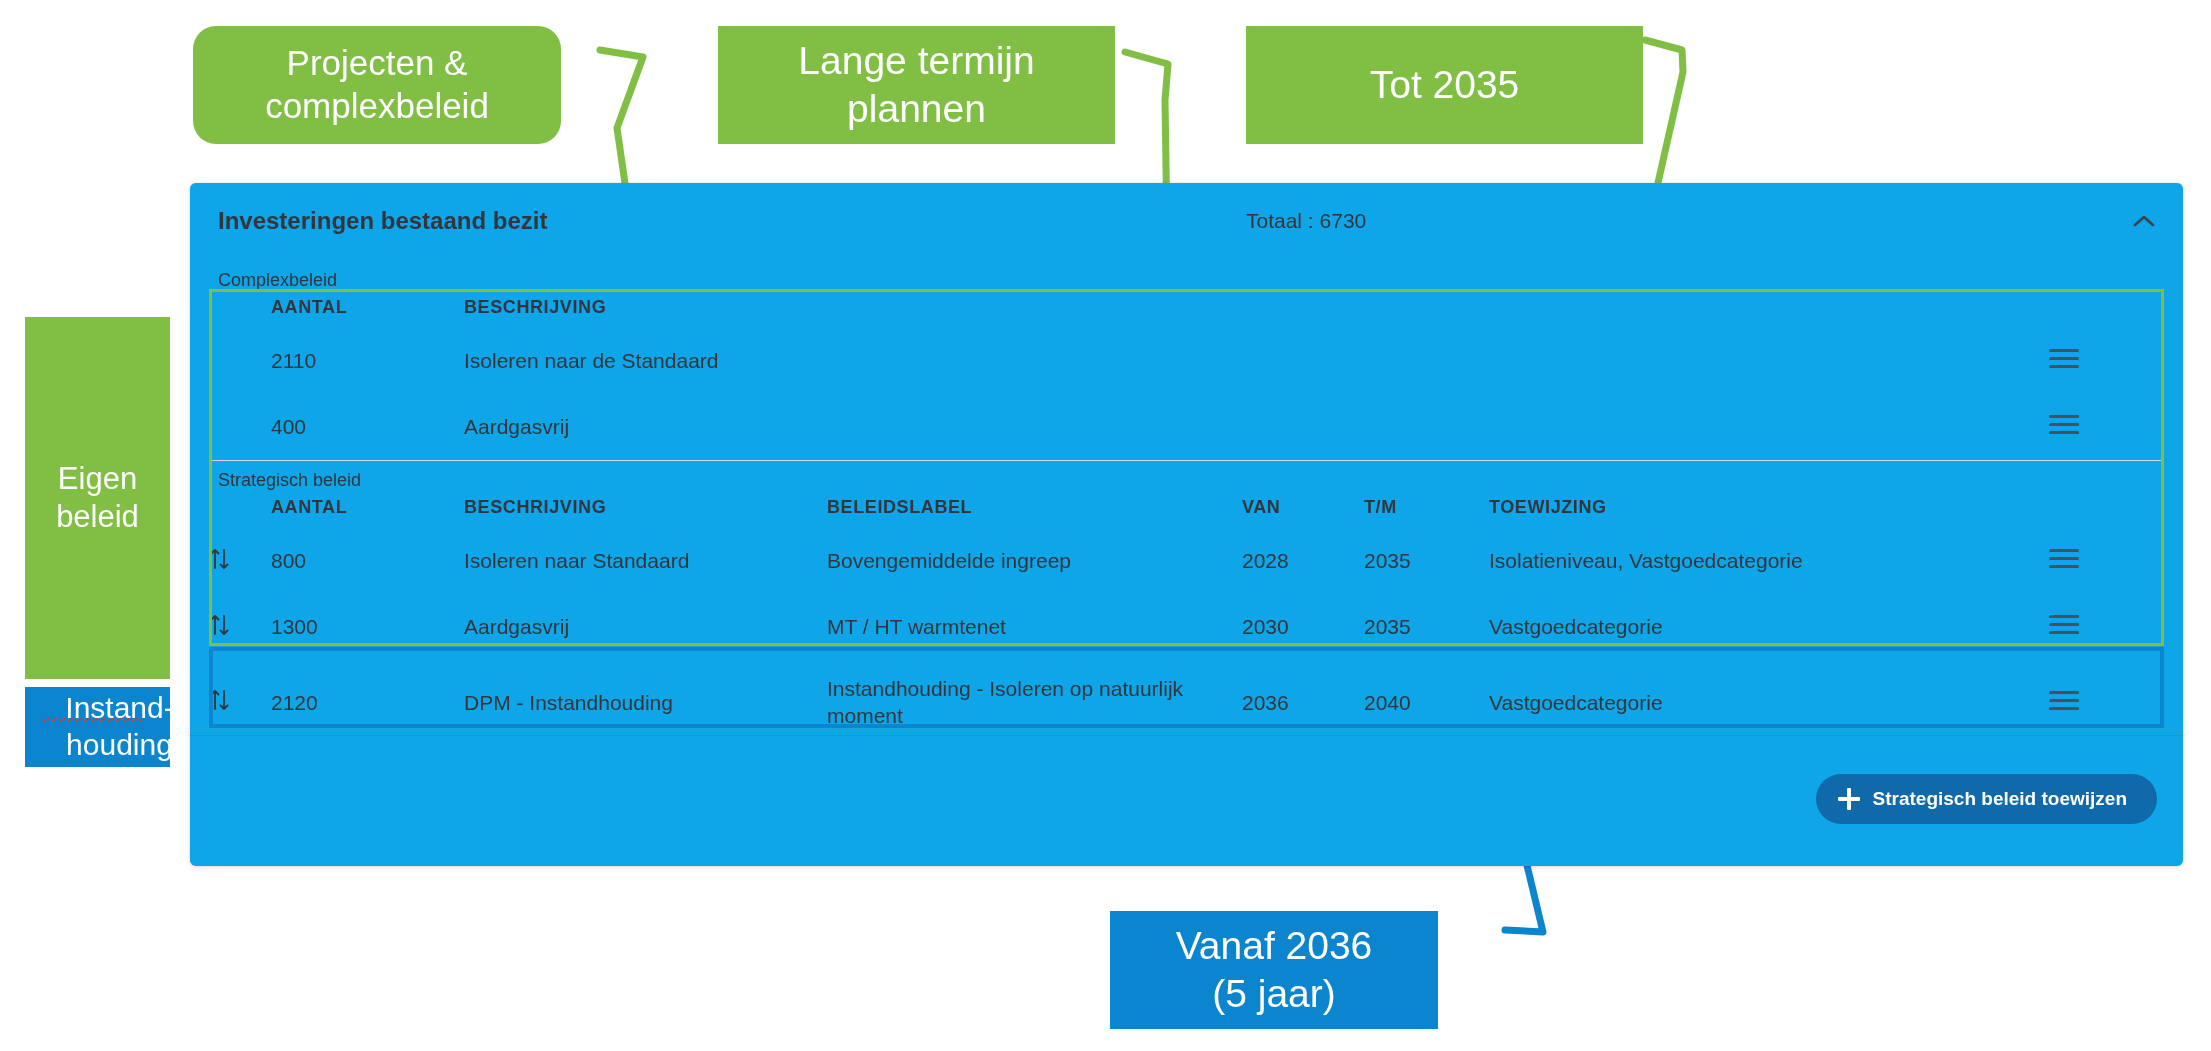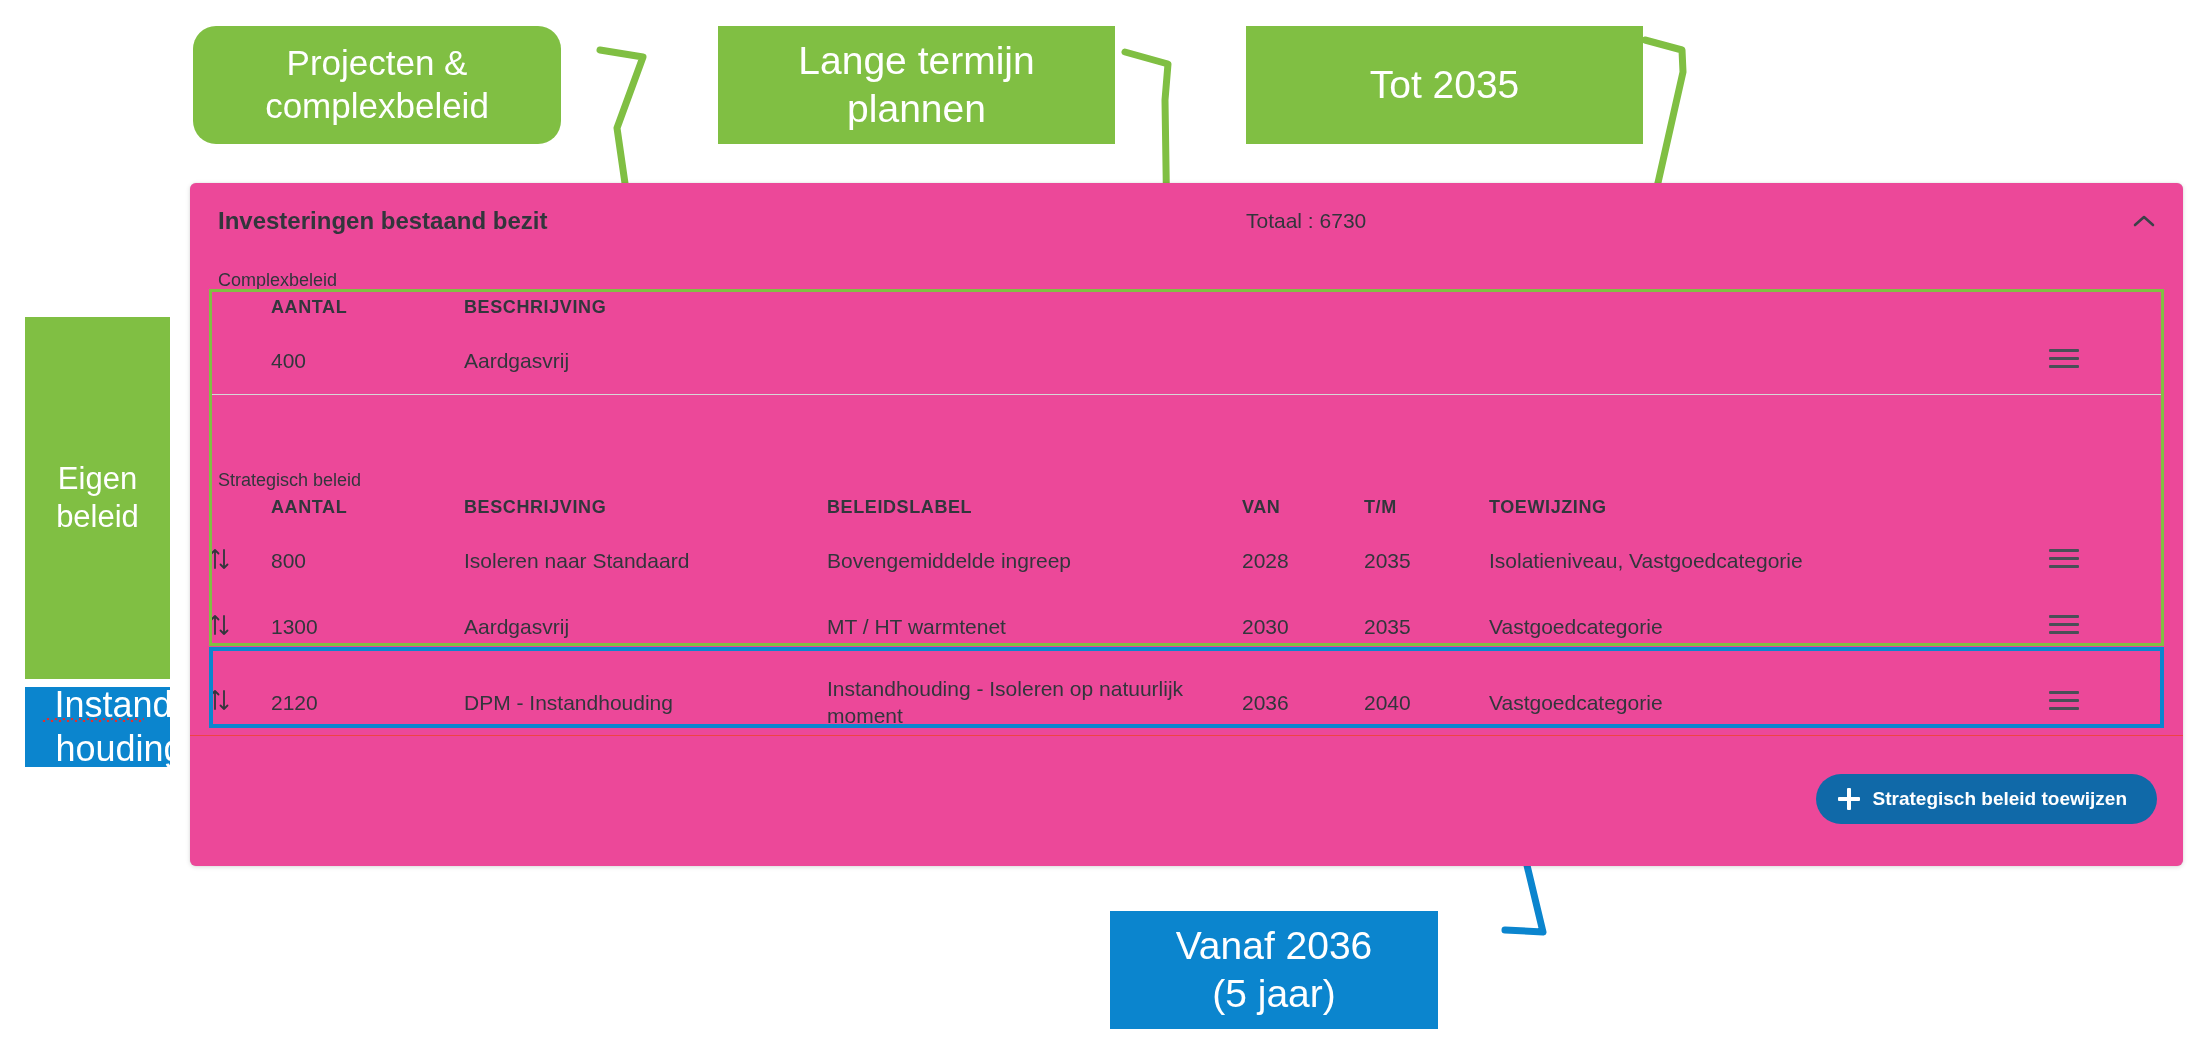--- a/index.html
+++ b/index.html
@@ -46,21 +46,21 @@
   #callout-tot-2035 {
     left: 1246px; top: 26px; width: 397px; height: 118px;
     font-size: 39px;
   }
   #callout-eigen-beleid {
     left: 25px; top: 317px; width: 145px; height: 362px;
     font-size: 31px;
   }
   #callout-instandhouding {
     left: 25px; top: 687px; width: 145px; height: 80px;
-    font-size: 36px;
+    font-size: 30px;
     padding-left: 44px;
   }
   #callout-vanaf-2036 {
     left: 1110px; top: 911px; width: 328px; height: 118px;
     font-size: 39px;
   }
   
   .spellmark {
     position: absolute;
     left: 42px; top: 718px;
@@ -78,21 +78,21 @@
     left: 0; top: 0;
     width: 2211px; height: 1051px;
     pointer-events: none;
   }
 
   
   #card {
     position: absolute;
     left: 190px; top: 183px;
     width: 1993px; height: 683px;
-    background: #ec4899;
+    background: #0ea5e9;
     border-radius: 6px;
     box-shadow: 0 1px 5px rgba(0,0,0,0.14), 0 0 1px rgba(0,0,0,0.18);
     box-sizing: border-box;
   }
 
   .card-header {
     position: relative;
     height: 76px;
     display: flex;
     align-items: center;
@@ -312,20 +312,34 @@
           <th>AANTAL</th>
           <th>BESCHRIJVING</th>
           <th></th>
           <th></th>
           <th></th>
           <th></th>
           <th></th>
         </tr>
       </thead>
       <tbody>
+        <tr>
+          <td></td>
+          <td>2110</td>
+          <td>Isoleren naar de Standaard</td>
+          <td></td>
+          <td></td>
+          <td></td>
+          <td></td>
+          <td class="menu-cell">
+            <span class="hamburger">
+              <span></span><span></span><span></span>
+            </span>
+          </td>
+        </tr>
         <tr class="divider-row">
           <td></td>
           <td>400</td>
           <td>Aardgasvrij</td>
           <td></td>
           <td></td>
           <td></td>
           <td></td>
           <td class="menu-cell">
             <span class="hamburger">

